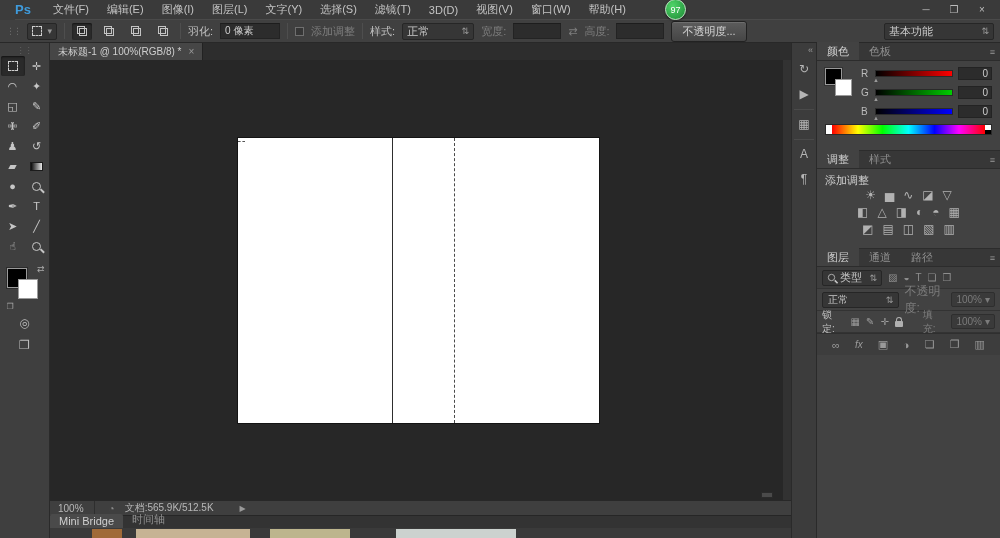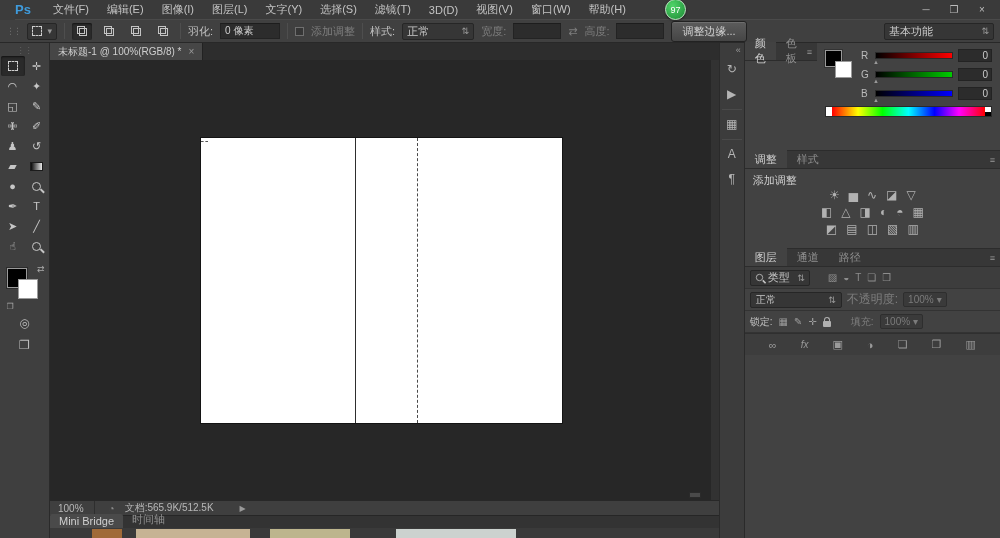--- a/index.html
+++ b/index.html
@@ -86,21 +86,21 @@
   .dockbtn { width:22px; height:22px; display:flex; align-items:center; justify-content:center; color:#b5b5b5; font-size:12px; margin-top:3px; }
   .docksep { width:20px; height:1px; background:#2e2e2e; border-bottom:1px solid #4a4a4a; margin-top:4px; }
 
   
   .panels { flex:0 0 180px; background:#424242; display:flex; flex-direction:column; }
   .phead { height:18px; background:#373737; display:flex; align-items:flex-end; border-bottom:1px solid #2c2c2c; flex:0 0 18px; }
   .ptab { padding:2px 10px; font-size:11px; color:#8f8f8f; height:18px; display:flex; align-items:center; }
   .ptab.active { background:#424242; color:#cfcfcf; }
   .pmenu { margin-left:auto; margin-right:5px; color:#9a9a9a; font-size:9px; align-self:center; }
 
-  .colorpanel { flex:0 0 107px; display:flex; flex-direction:row; }
+  .colorpanel { flex:0 0 107px; display:flex; flex-direction:column; }
   .cbody { flex:1; padding:6px 8px 4px 8px; position:relative; }
   .csw { position:relative; width:30px; height:34px; float:left; }
   .csw .f { position:absolute; left:0; top:1px; width:17px; height:17px; background:#000; border:1px solid #999; box-shadow:0 0 0 1px #333; }
   .csw .b { position:absolute; left:10px; top:12px; width:17px; height:17px; background:#fff; border:1px solid #999; }
   .chrow { display:flex; align-items:center; margin:0 0 6px 36px; gap:5px; }
   .chlab { width:9px; font-size:10px; color:#bbb; }
   .chtrack { position:relative; width:78px; height:7px; border:1px solid #2a2a2a; }
   .chtrack .thumb { position:absolute; left:-3px; bottom:-7px; font-size:6px; color:#9a9a9a; }
   .tr-r { background:linear-gradient(90deg,#000,#f00); }
   .tr-g { background:linear-gradient(90deg,#000,#0c0); }
@@ -111,21 +111,21 @@
   .spec-bar { flex:1; background:linear-gradient(90deg,#ff0000,#ffff00 17%,#00ff00 33%,#00ffff 50%,#0000ff 67%,#ff00ff 83%,#ff0000); }
   .spec-end { width:6px; display:flex; flex-direction:column; }
   .spec-end span { flex:1; } .spec-end .w { background:#fff; } .spec-end .k { background:#000; }
 
   .adjpanel { flex:0 0 98px; display:flex; flex-direction:column; border-top:1px solid #2c2c2c; }
   .abody { padding:4px 8px; }
   .addadj { font-size:11px; color:#cfcfcf; margin-bottom:0; }
   .arow { display:flex; justify-content:center; gap:9px; color:#b2b2b2; font-size:12px; margin-bottom:3px; }
 
   .layerspanel { flex:1; display:flex; flex-direction:column; border-top:1px solid #2c2c2c; min-height:0; }
-  .lfilter { height:22px; display:flex; align-items:center; padding:0 5px; gap:18px; border-bottom:1px solid #333; background:#3d3d3d; flex:0 0 22px; }
+  .lfilter { height:22px; display:flex; align-items:center; padding:0 5px; gap:6px; border-bottom:1px solid #333; background:#3d3d3d; flex:0 0 22px; }
   .fdrop { display:flex; align-items:center; gap:4px; background:#363636; border:1px solid #262626; border-radius:2px; height:16px; padding:0 4px; width:60px; }
   .ficons { display:flex; gap:6px; color:#8d8d8d; font-size:10px; }
   .lblend { height:22px; display:flex; align-items:center; padding:0 5px; gap:5px; border-bottom:1px solid #333; flex:0 0 22px; }
   .bdrop { display:flex; align-items:center; background:#363636; border:1px solid #262626; border-radius:2px; height:16px; padding:0 5px; width:92px; font-size:10px; }
   .graydrop { display:flex; align-items:center; gap:3px; color:#7b7b7b; font-size:10px; background:#3a3a3a; border:1px solid #2e2e2e; border-radius:2px; height:15px; padding:0 4px; }
   .llock { height:22px; display:flex; align-items:center; padding:0 5px; gap:6px; border-bottom:1px solid #333; flex:0 0 22px; }
   .lockics { display:flex; gap:6px; color:#9d9d9d; font-size:10px; align-items:center; }
   .lockic { width:8px; height:6px; background:#b0b0b0; position:relative; margin-top:4px; border-radius:1px; }
   .lockic::before { content:""; position:absolute; top:-4px; left:1px; width:4px; height:4px; border:1px solid #b0b0b0; border-bottom:none; border-radius:3px 3px 0 0; }
   .llist { flex:1; background:#3e3e3e; min-height:0; }
@@ -200,21 +200,21 @@
     </span>
     <span class="lbl dim">宽度:</span>
     <span class="tbox w48">
         <span></span>
       </span>
     <span class="lbl dim">⇄</span>
     <span class="lbl dim">高度:</span>
     <span class="tbox w48">
         <span></span>
       </span>
-    <span class="btn">调整边缘...</span>
+    <span class="btn">不透明度...</span>
     <span class="drop ws" style="width:110px">
       <span>基本功能</span>
       <span class="stepper">⇅</span>
     </span>
   </div>
 
   <div class="main">
 
     <div class="toolbar">
       <div class="tb-grip">⋮⋮</div>

